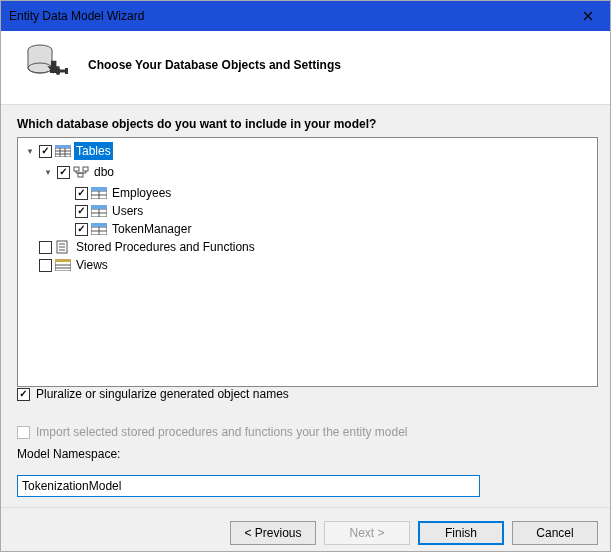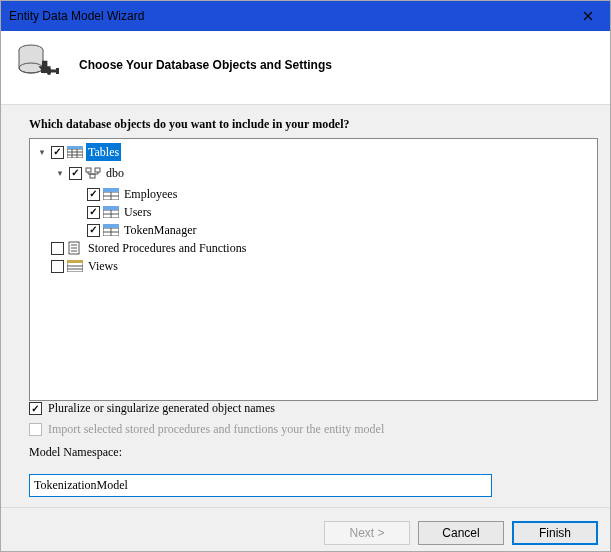--- a/index.html
+++ b/index.html
@@ -26,37 +26,36 @@
   .titlebar .close {
     width: 45px; height: 30px;
     display: flex; align-items: center; justify-content: center;
     font-size: 14px;
   }
 
   .header {
     display: flex;
     align-items: center;
     gap: 18px;
-    padding: 12px 16px 18px 16px;
+    padding: 12px 16px 18px 25px;
     background: #fff;
     border-bottom: 1px solid #ddd;
   }
   .header .heading {
     font-weight: bold;
     font-size: 12px;
   }
   .db-icon { flex-shrink: 0; }
 
   .content {
     background: #f0f0f0;
-    padding: 12px 12px 10px 28px;
+    padding: 12px 12px 10px 16px;
     height: calc(552px - 30px - 70px - 50px);
     display: flex;
     flex-direction: column;
-    font-family: Liberation Serif, serif;
   }
   .prompt {
     font-weight: bold;
     margin-bottom: 6px;
   }
   .tree-box {
     background: #fff;
     border: 1px solid #888;
     flex: 1;
     padding: 4px 6px;
@@ -88,21 +87,21 @@
     line-height: 1;
   }
   .cb.checked::after { content: "✓"; color:#000; font-weight:bold; }
   .node-icon {
     width: 16px; height: 14px;
     display: inline-flex; align-items:center; justify-content:center;
   }
   .node-label { padding: 0 2px; }
   .node-label.selected { background: #0078d7; color: #fff; }
 
-  .opts { display:flex; flex-direction:column; gap:6px; }
+  .opts { display:flex; flex-direction:column; gap:24px; }
   .opt { display:flex; align-items:center; gap:6px; }
   .opt.disabled { color: #9a9a9a; }
   .opt.disabled .cb { border-color:#bbb; }
 
   .ns-label { margin-top: 8px; margin-bottom: 14px; }
   .ns-input {
     width: 463px;
     border: 1px solid #0078d7;
     padding: 3px 4px;
     font-family: inherit;
@@ -278,16 +277,17 @@
       <span class="cb"></span>
       <span>Import selected stored procedures and functions your the entity model</span>
     </label>
   </div>
 
   <div class="ns-label">Model Namespace:</div>
   <input class="ns-input" type="text" value="TokenizationModel" style="">
 </div>
 
 <div class="footer">
+  <button class="btn">&lt; Previous</button>
   <button class="btn disabled">Next &gt;</button>
+  <button class="btn primary">Finish</button>
   <button class="btn">Cancel</button>
-  <button class="btn primary">Finish</button>
 </div>
 
 </body></html>

